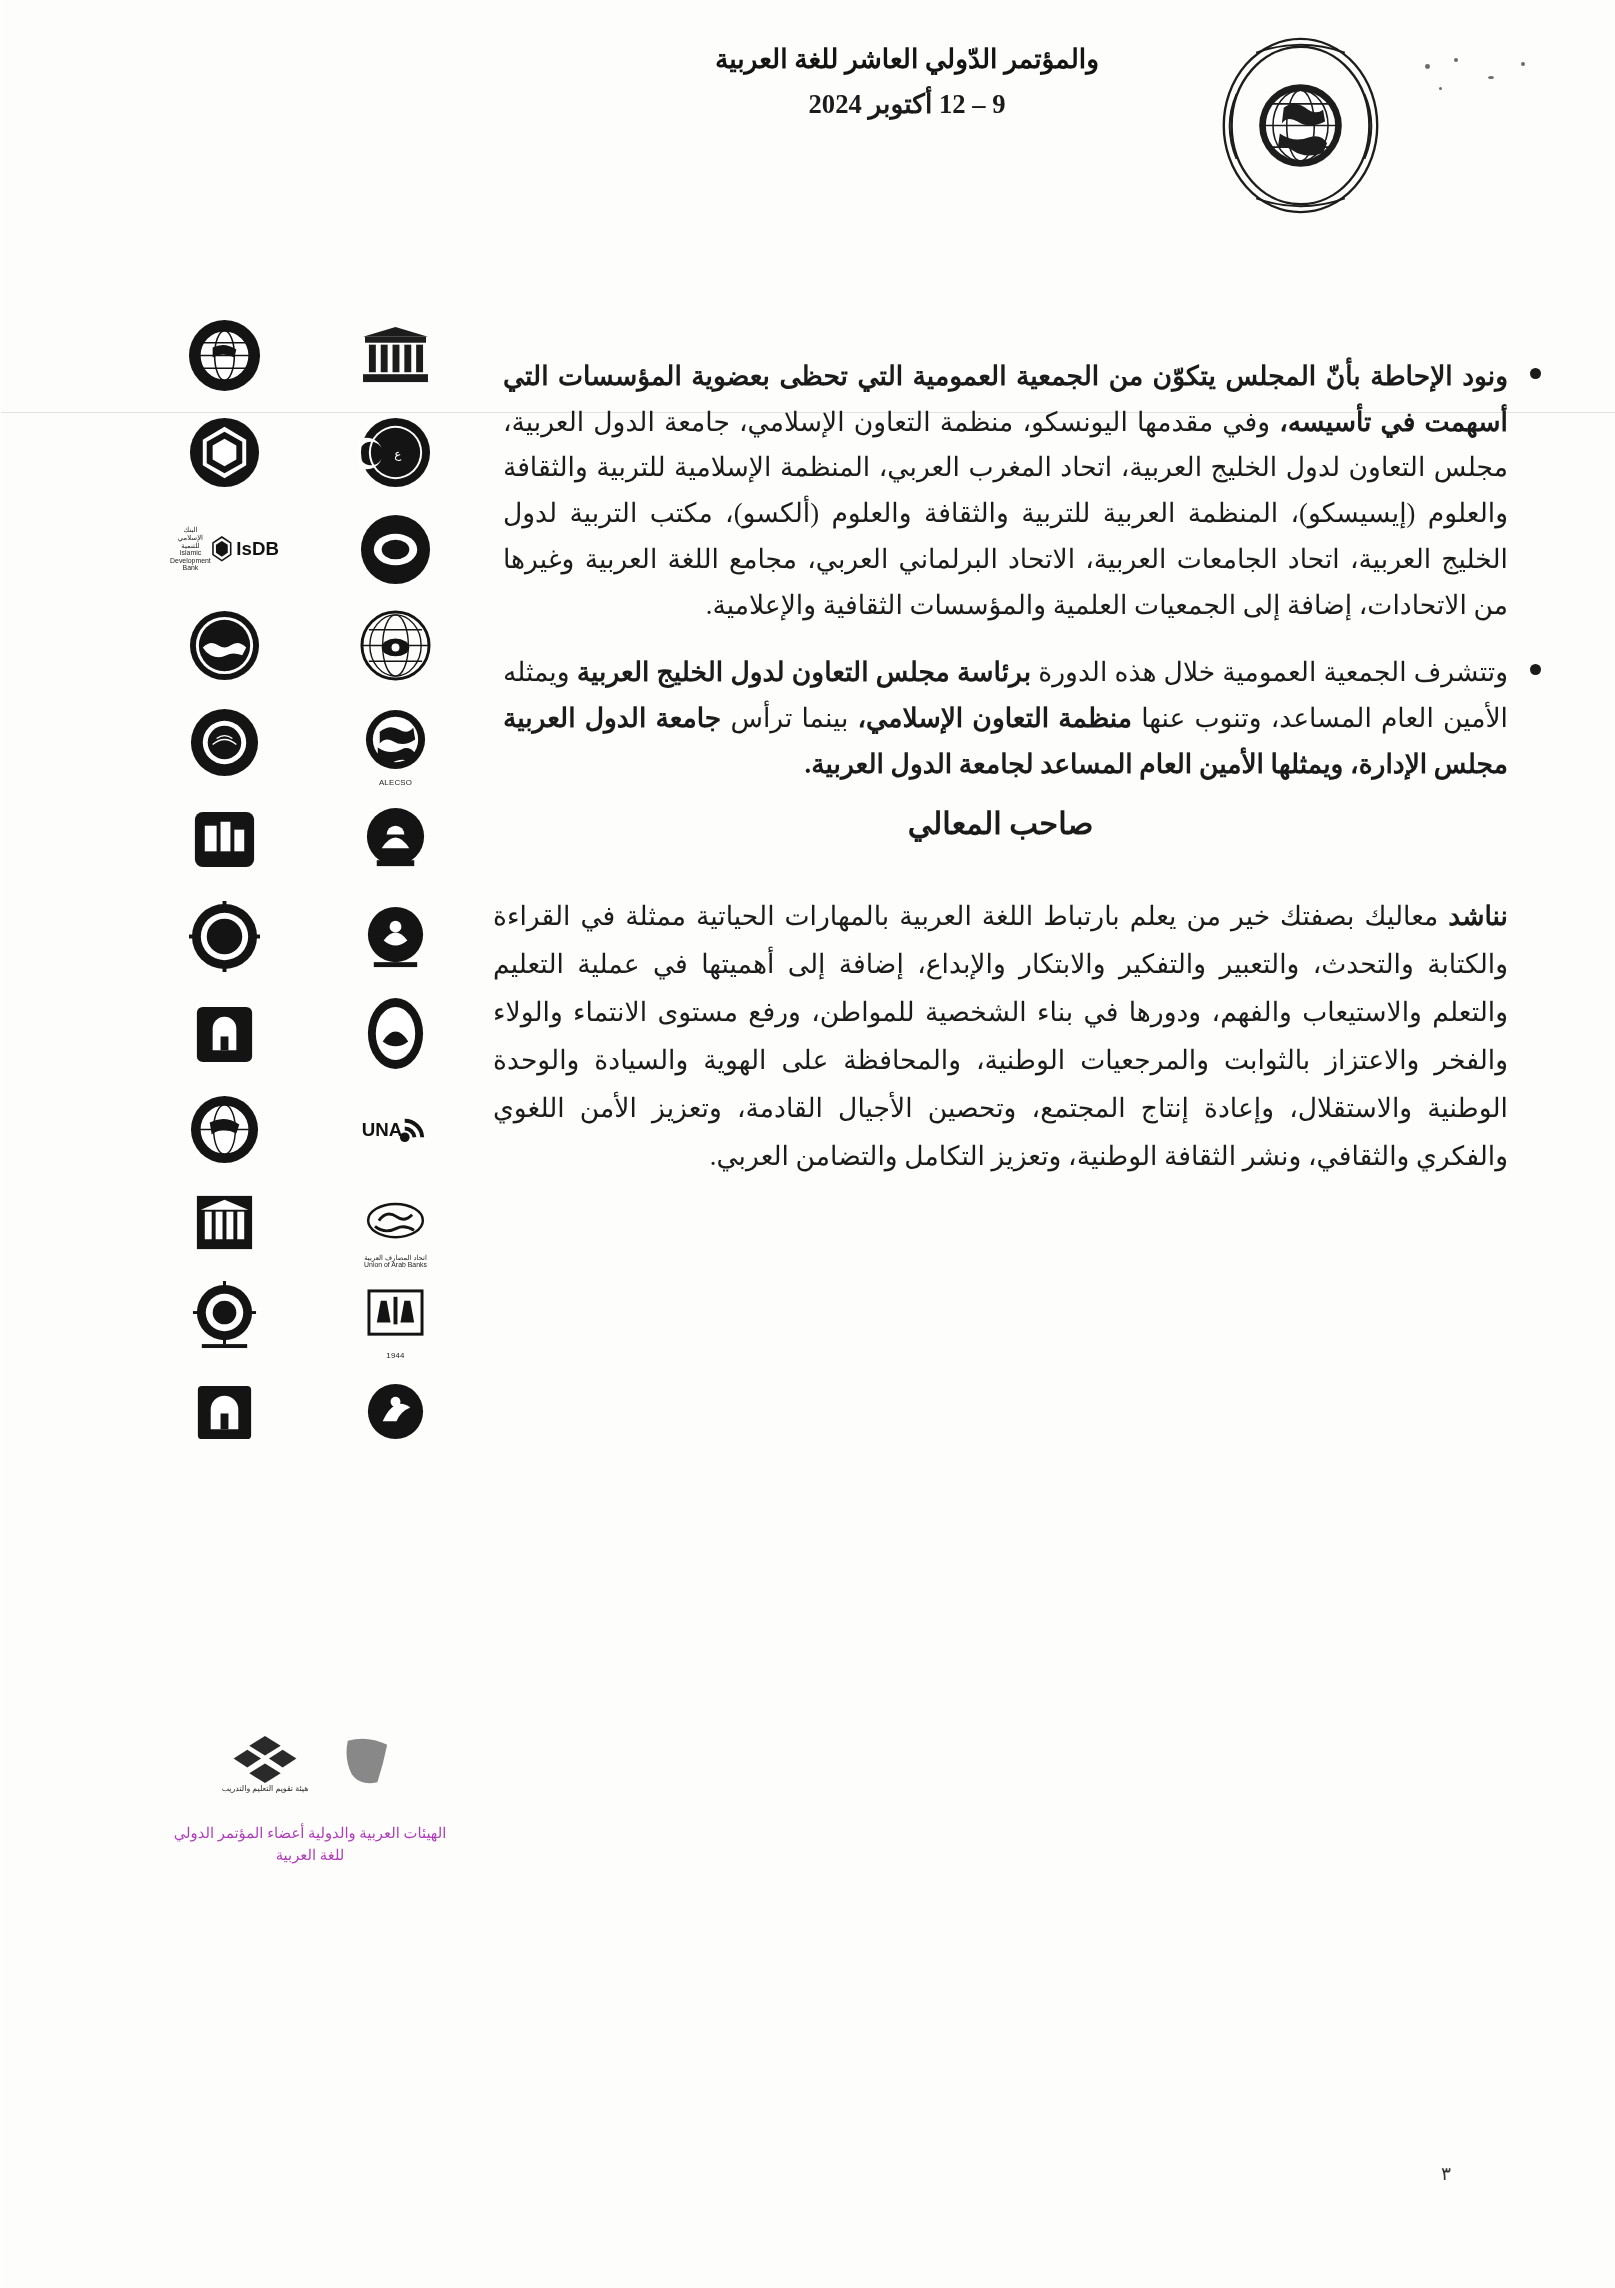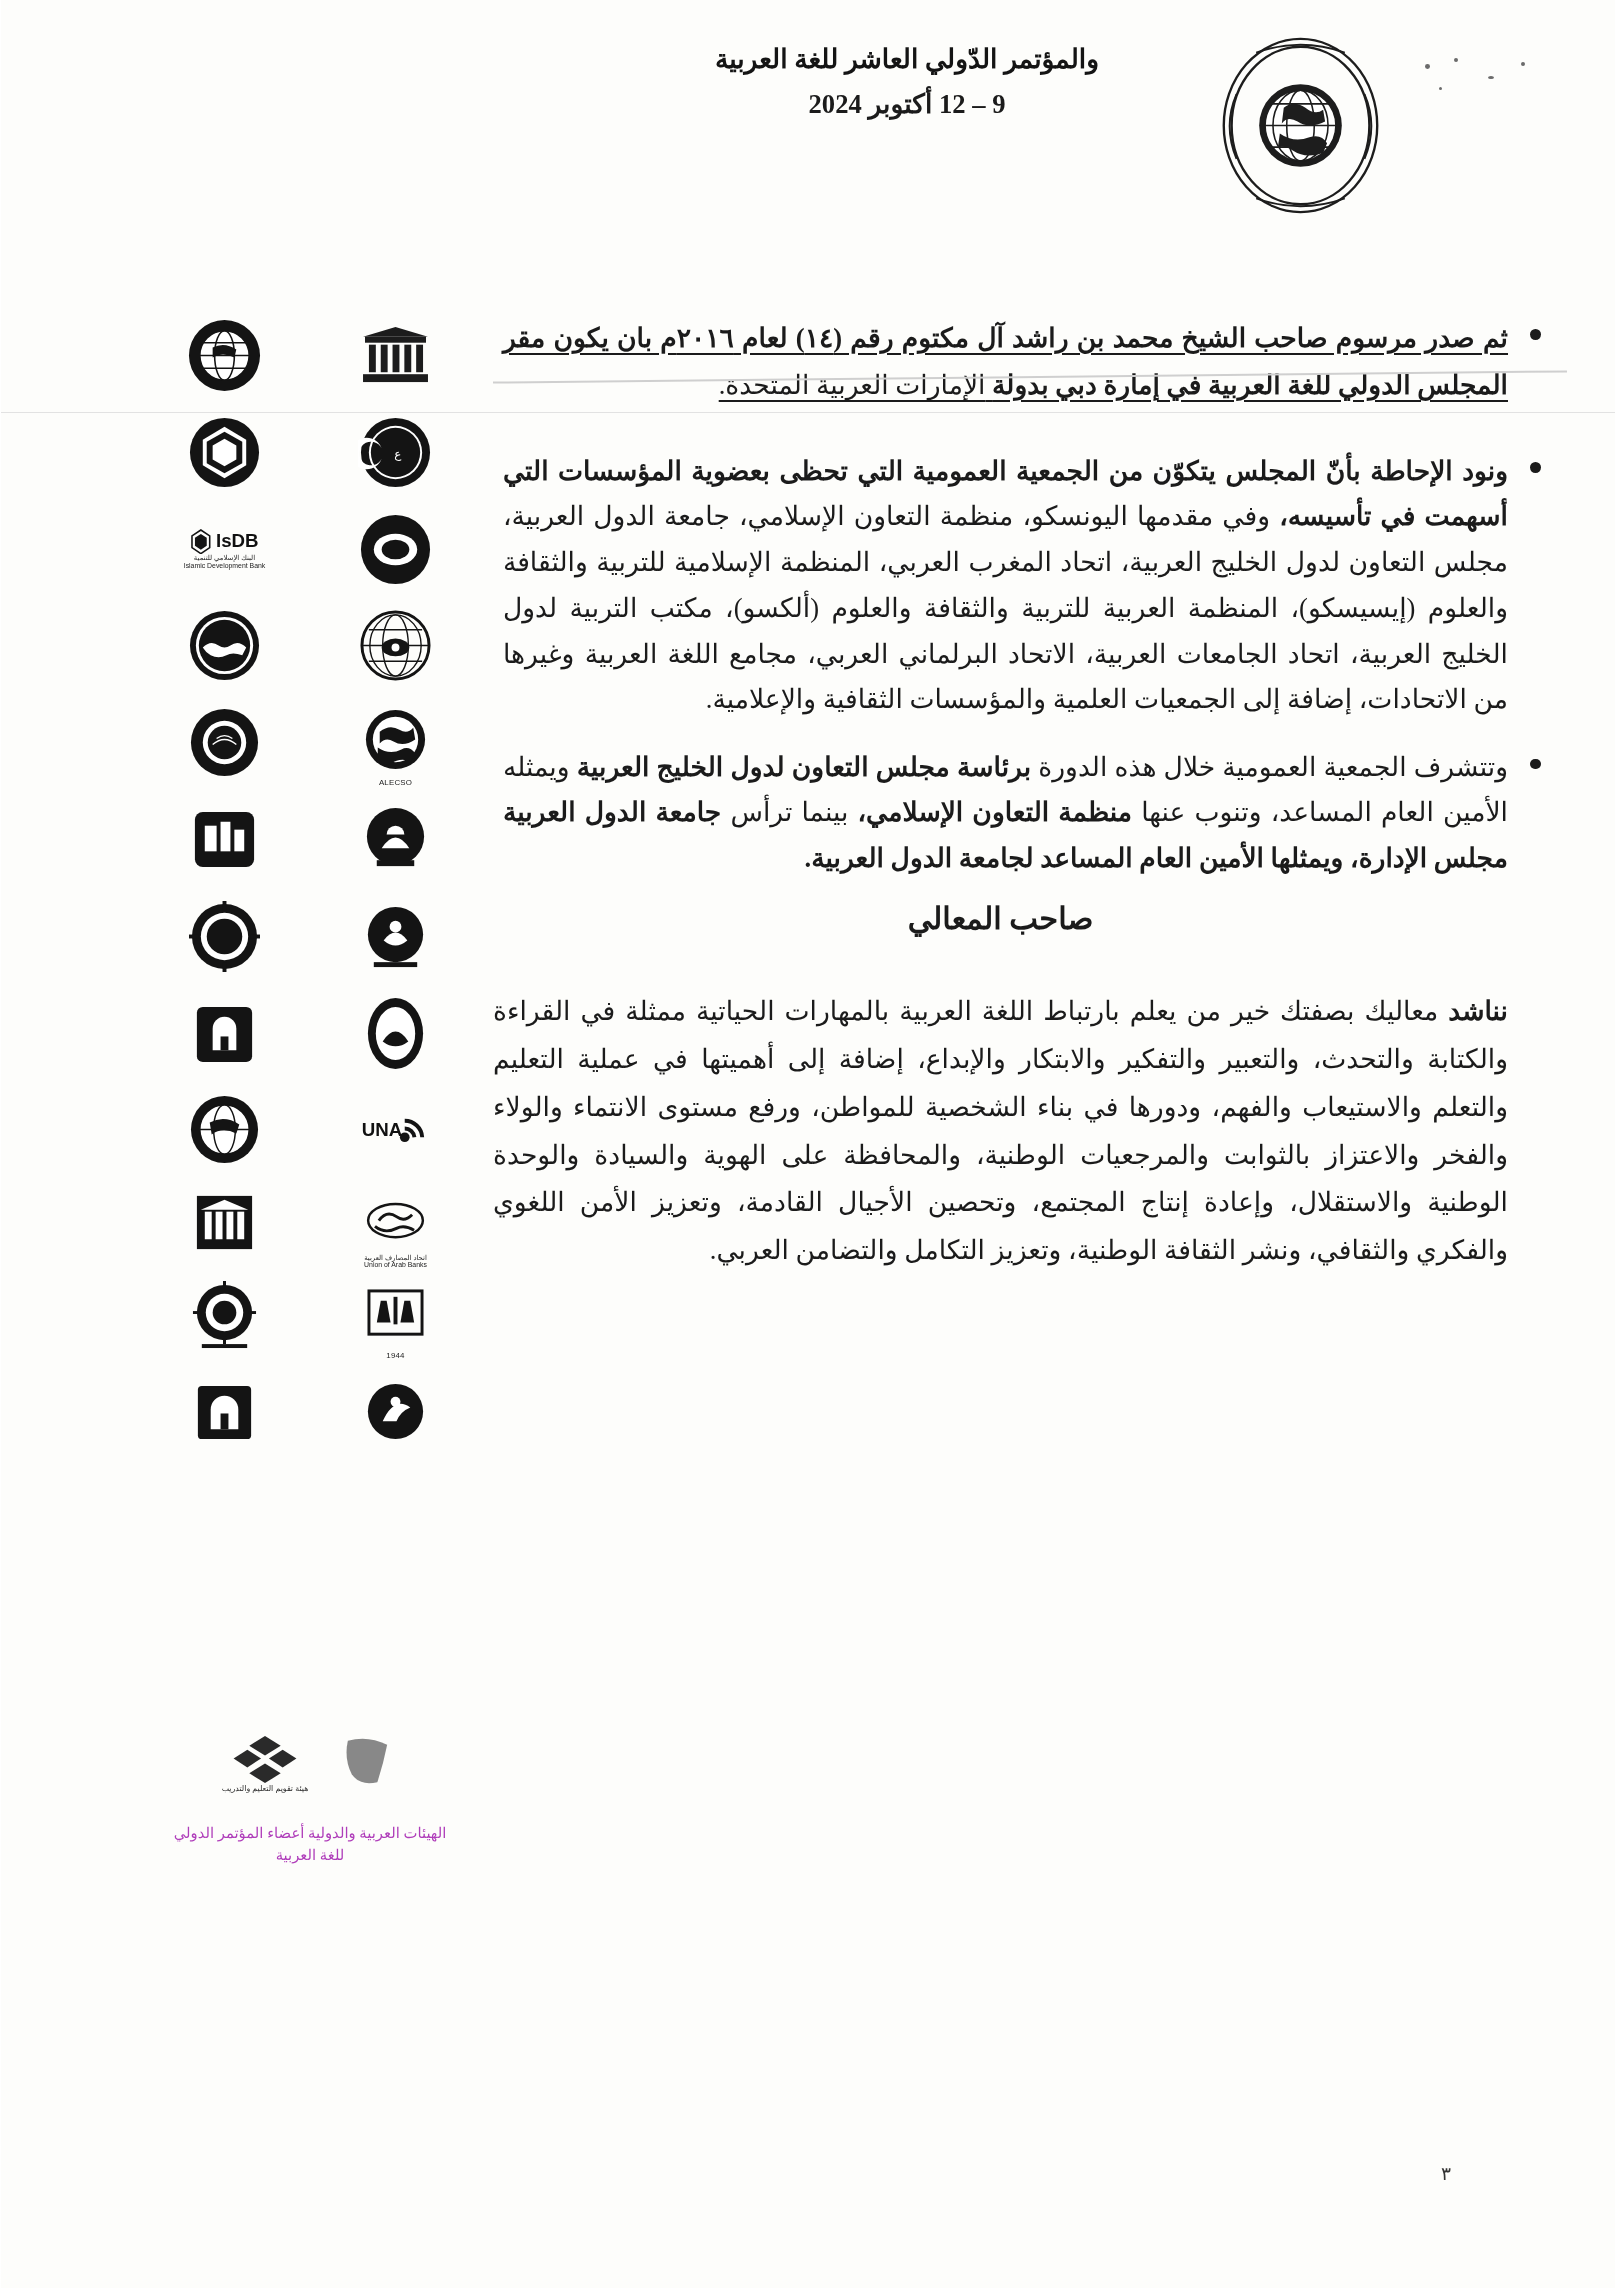--- a/index.html
+++ b/index.html
@@ -167,21 +167,20 @@
   }
   .logo .sub {
     font-family: "Liberation Sans", sans-serif;
     font-size: 6.9px;
     color: #222;
     line-height: 1.1;
     text-align: center;
   }
   .isdb {
     display: flex;
-    flex-direction: column;
     align-items: center;
     justify-content: center;
   }
   .isdb-row { display: flex; align-items: center; gap: 3.9px; }
   .footer-logos {
     position: absolute;
     left: 172px;
     top: 1719px;
     width: 276px;
   }
@@ -255,28 +254,20 @@
   <div class="specks">
     <div class="speck" style="left:5.9px;top:9.9px;width:4.9px;height:4.9px;"></div>
     <div class="speck" style="left:35px;top:3.9px;width:3.9px;height:3.9px;"></div>
     <div class="speck" style="left:69px;top:21.7px;width:5.9px;height:3px;"></div>
     <div class="speck" style="left:102px;top:7.9px;width:3.9px;height:3.9px;"></div>
     <div class="speck" style="left:19.7px;top:33px;width:3px;height:3px;"></div>
   </div>
 
   <div class="content">
 
-    <div class="para">
-      <span class="bullet"></span>
-      <div class="u-para">
-        <span>ثم صدر مرسوم صاحب الشيخ محمد بن راشد آل مكتوم رقم (١٤) لعام ٢٠١٦م بان يكون مقر المجلس الدولي للغة العربية في إمارة دبي بدولة</span>
-        <span class="normal">الإمارات العربية المتحدة.</span>
-      </div>
-      <div class="strike-overlay"></div>
-    </div>
 
     <div class="para" style="margin-top:39px;">
       <span class="bullet"></span>
       <span class="b">ونود الإحاطة بأنّ المجلس يتكوّن من الجمعية العمومية التي تحظى بعضوية المؤسسات التي أسهمت في تأسيسه،</span><span> وفي مقدمها اليونسكو، منظمة التعاون الإسلامي، جامعة الدول العربية، مجلس التعاون لدول الخليج العربية، اتحاد المغرب العربي، المنظمة الإسلامية للتربية والثقافة والعلوم (إيسيسكو)، المنظمة العربية للتربية والثقافة والعلوم (ألكسو)، مكتب التربية لدول الخليج العربية، اتحاد الجامعات العربية، الاتحاد البرلماني العربي، مجامع اللغة العربية وغيرها من الاتحادات، إضافة إلى الجمعيات العلمية والمؤسسات الثقافية والإعلامية.</span>
     </div>
 
     <div class="para" style="margin-top:21.7px;">
       <span class="bullet"></span>
       <span>وتتشرف الجمعية العمومية خلال هذه الدورة </span><span class="b">برئاسة مجلس التعاون لدول الخليج العربية</span><span> ويمثله الأمين العام المساعد، وتنوب عنها </span><span class="b">منظمة التعاون الإسلامي،</span><span> بينما ترأس </span><span class="b">جامعة الدول العربية مجلس الإدارة،</span><span class="b"> ويمثلها الأمين العام المساعد لجامعة الدول العربية.</span>
     </div>

